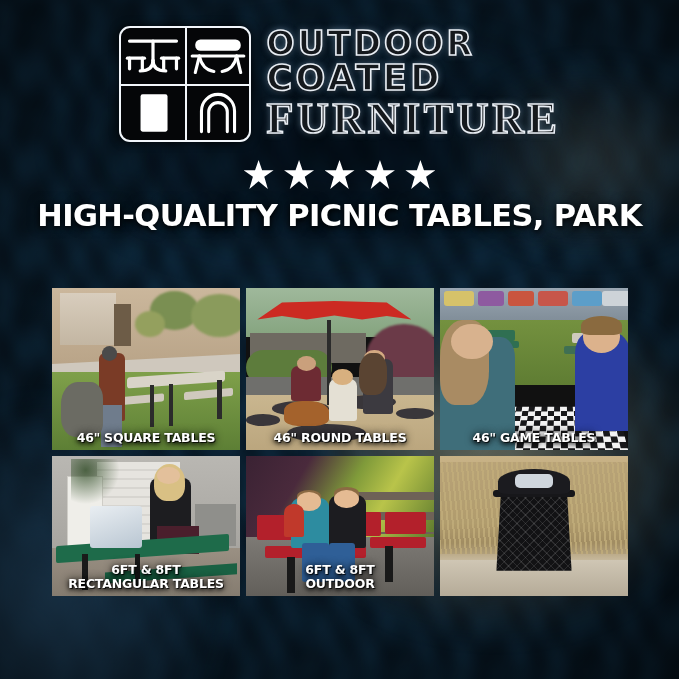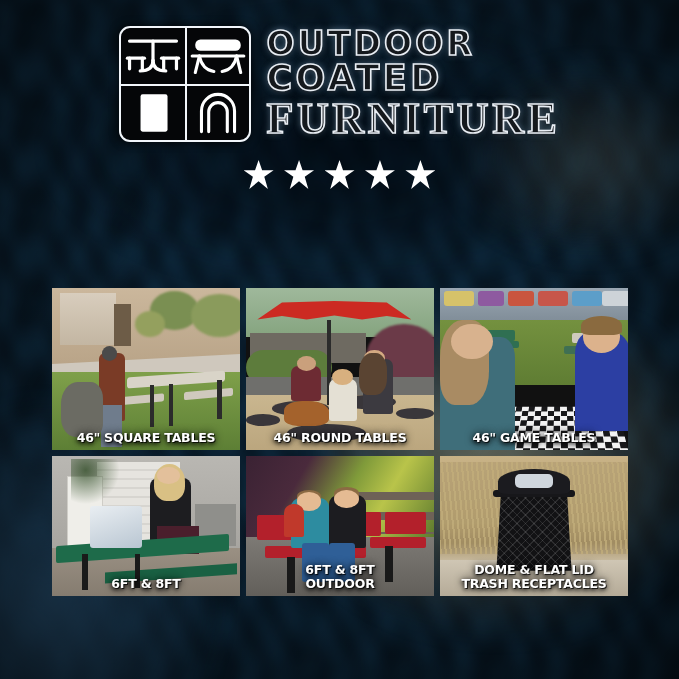--- a/index.html
+++ b/index.html
@@ -264,20 +264,21 @@
 
   <div class="stars">
     <span class="star"></span>
     <span class="star"></span>
     <span class="star"></span>
     <span class="star"></span>
     <span class="star"></span>
   </div>
 
   <div class="headline">
+    <span>HIGH-QUALITY PICNIC TABLES, PARK</span>
   </div>
 
   <div class="grid">
 
     <div class="tile">
       <div class="photo">
         <div class="t1-wall"></div>
         <div class="t1-garage"></div>
         <div class="t1-door"></div>
         <div class="t1-tree" style="left:52%;top:2%;width:26%;height:24%;"></div>
@@ -370,20 +371,21 @@
         <div class="t4-whair"></div>
         <div class="t4-whead"></div>
         <div class="t4-top"></div>
         <div class="t4-bench"></div>
         <div class="t4-leg" style="left:16%;top:70%;width:3%;height:26%;"></div>
         <div class="t4-leg" style="left:44%;top:70%;width:3%;height:24%;"></div>
         <div class="t4-bag"></div>
       </div>
       <div class="cap">
         <span>6FT &amp; 8FT</span>
+        <span class="cl2">RECTANGULAR TABLES</span>
       </div>
     </div>
 
     <div class="tile r2">
       <div class="photo">
         <div class="t5-bush"></div>
         <div class="t5-fence"></div>
         <div class="t5-ground"></div>
         <div class="t5-back" style="left:6%;top:42%;width:20%;height:18%;"></div>
         <div class="t5-back" style="left:28%;top:40%;width:44%;height:17%;"></div>
@@ -411,20 +413,16 @@
     <div class="tile r2">
       <div class="photo">
         <div class="t6-bg"></div>
         <div class="t6-grass"></div>
         <div class="t6-walk"></div>
         <div class="t6-body"></div>
         <div class="t6-rim"></div>
         <div class="t6-dome"></div>
         <div class="t6-slot"></div>
       </div>
-      <div class="cap">
-        <span>DOME &amp; FLAT LID</span>
-        <span class="cl2">TRASH RECEPTACLES</span>
-      </div>
     </div>
 
   </div>
 </div>
 
 </body></html>

